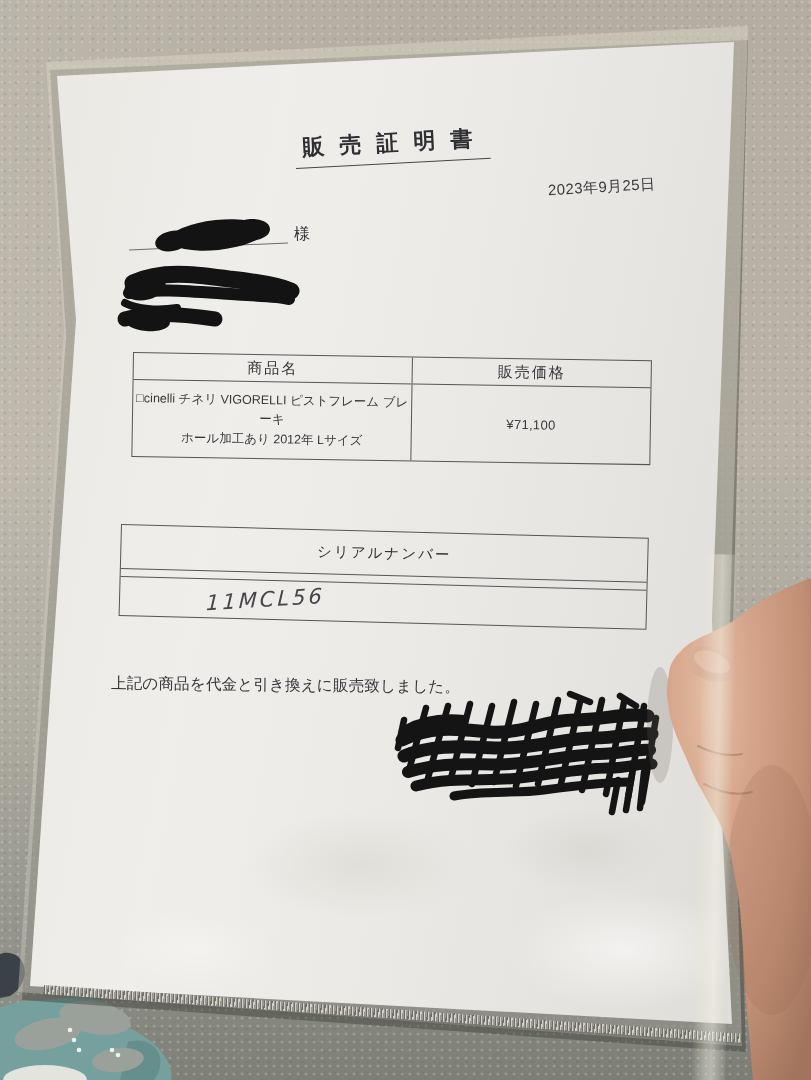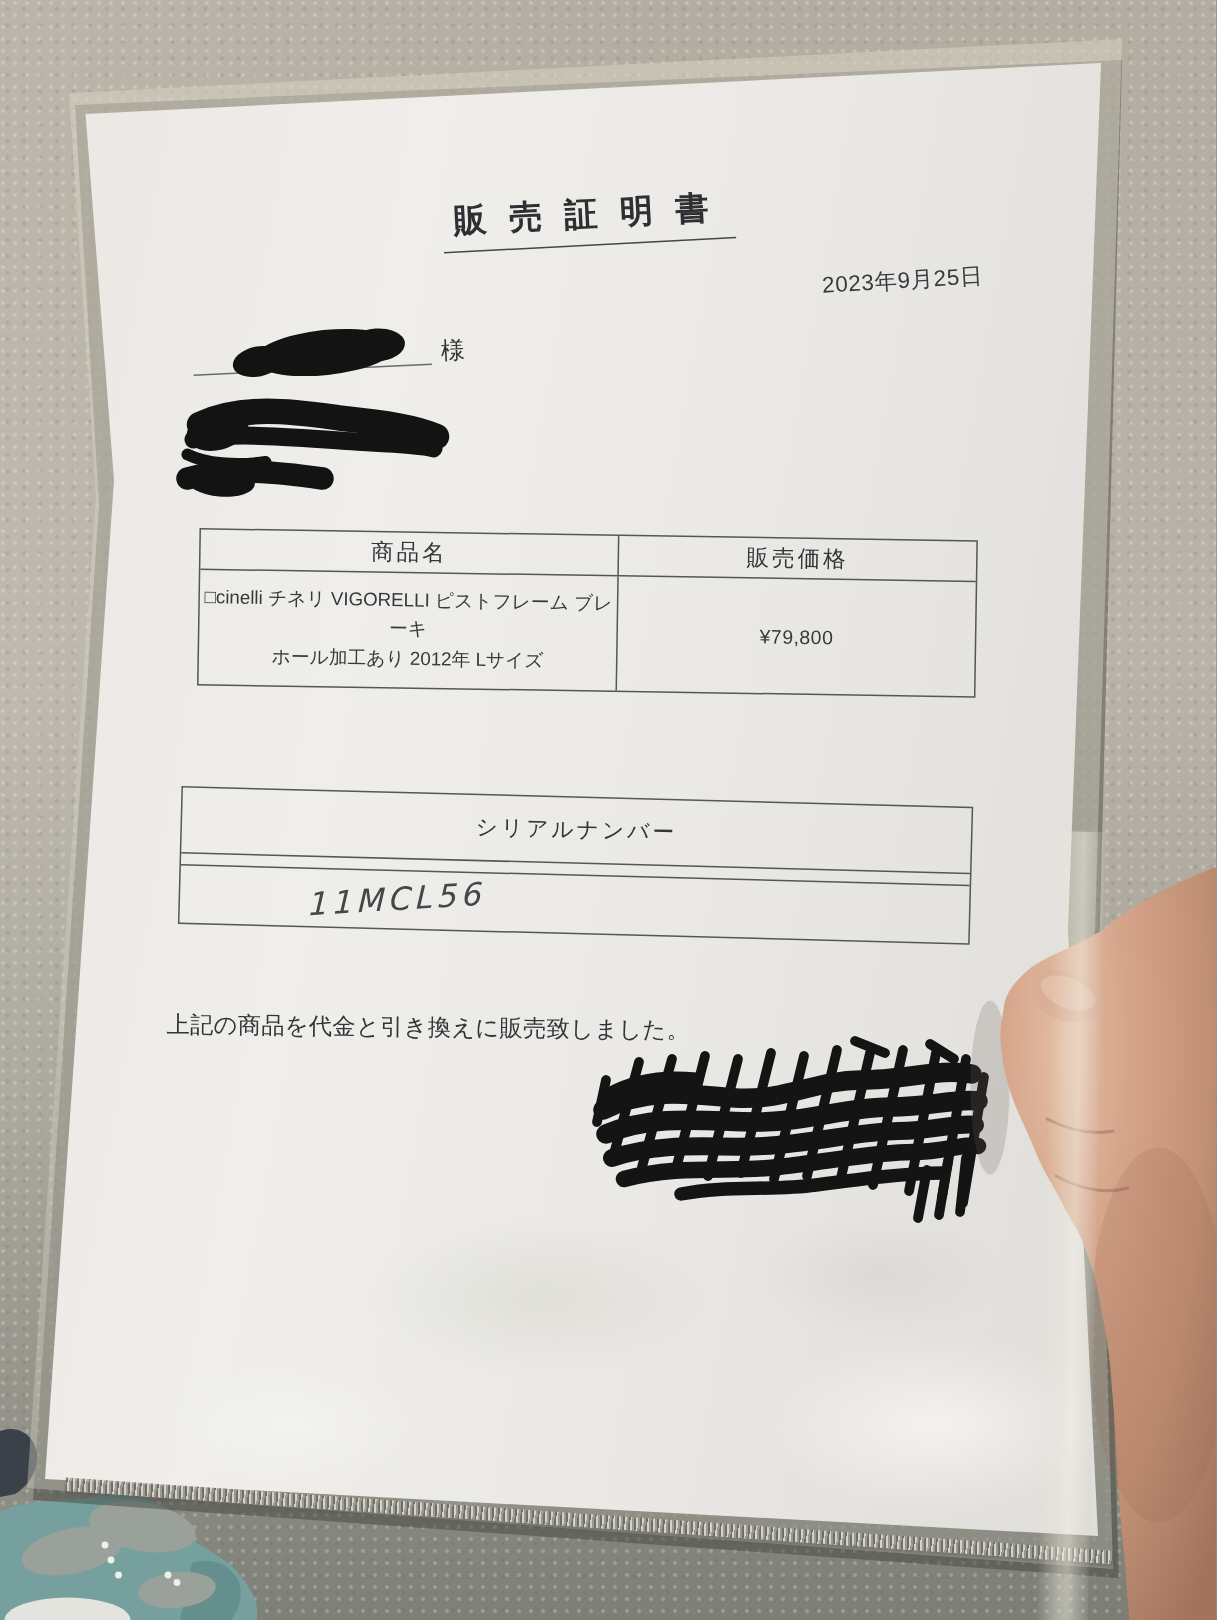--- a/index.html
+++ b/index.html
@@ -141,21 +141,21 @@
       <div class="ptr phead">
         <div class="ptd c1">商品名</div>
         <div class="ptd c2">販売価格</div>
       </div>
       <div class="ptr pbody">
         <div class="ptd c1">
           <span class="pname">□cinelli チネリ VIGORELLI ピストフレーム ブレーキ</span>
           <span class="pname">ホール加工あり 2012年 Lサイズ</span>
         </div>
         <div class="ptd c2">
-          <span class="pprice">¥79,800</span>
+          <span class="pprice">¥71,100</span>
         </div>
       </div>
     </div>
 
     <div class="abs stable">
       <div class="srow shead">シリアルナンバー</div>
       <div class="srow sgap"></div>
       <div class="srow sval">
         <span class="handwriting">11MCL56</span>
       </div>

